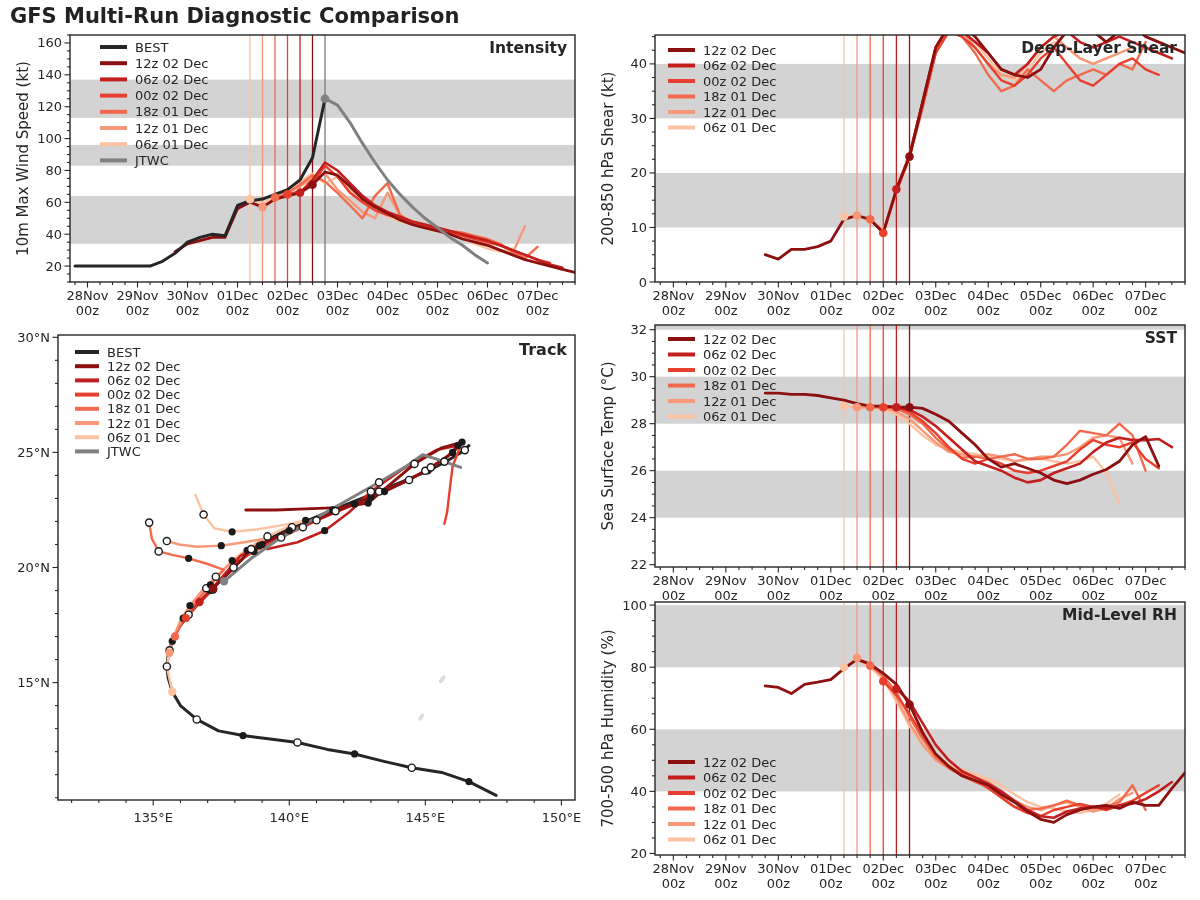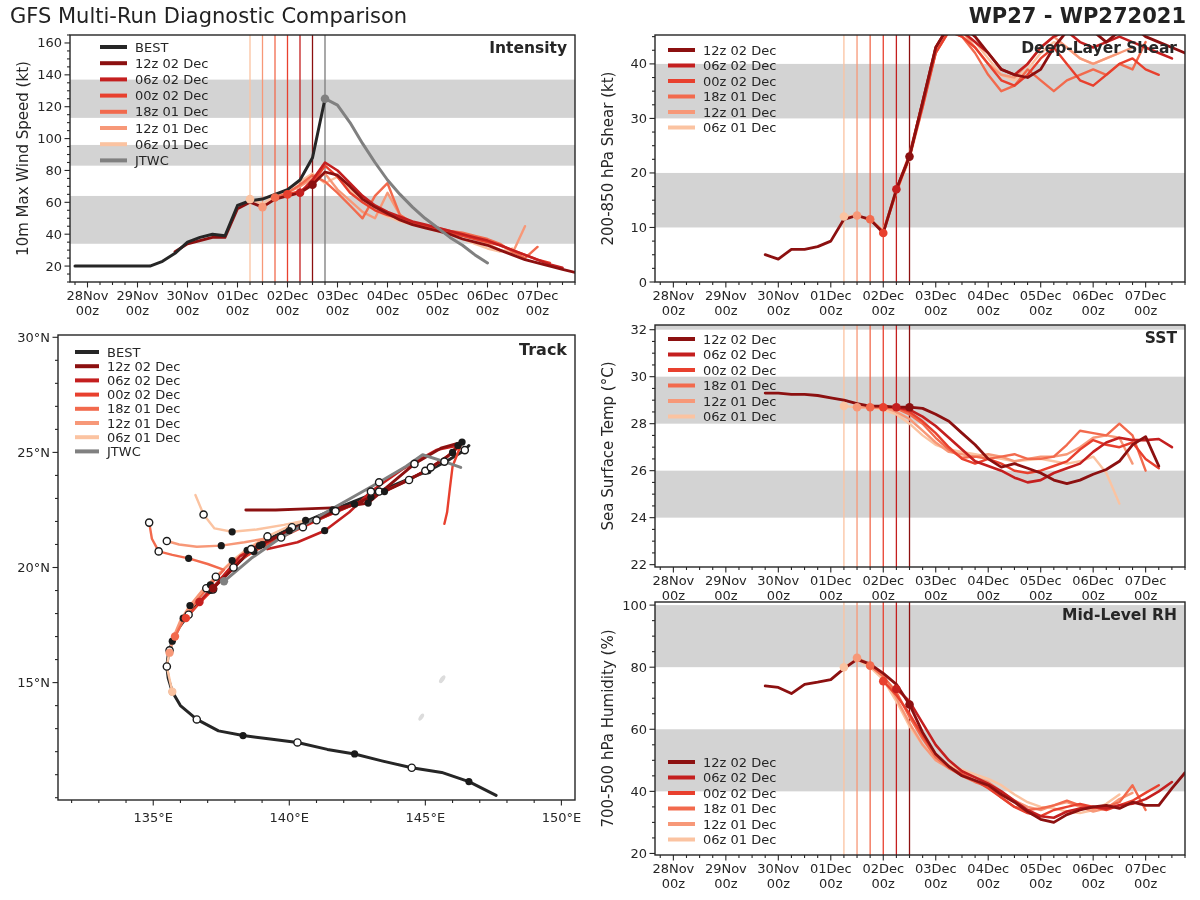--- a/index.html
+++ b/index.html
@@ -1,18 +1,18 @@
 <!DOCTYPE html>
 <html><head>
 <meta charset="utf-8">
 <style>
   html,body{margin:0;padding:0;background:#fff;width:1200px;height:900px;overflow:hidden;
     font-family:"DejaVu Sans","Liberation Sans",sans-serif;}
   #stage{position:relative;width:1200px;height:900px;background:#fff;}
-  .title-left{position:absolute;left:10px;top:4px;font-size:21px;font-weight:normal;color:#222;}
+  .title-left{position:absolute;left:10px;top:4px;font-size:21px;font-weight:bold;color:#222;}
   .title-right{position:absolute;right:14px;top:4px;font-size:21px;font-weight:bold;color:#222;}
   #chart-svg{position:absolute;left:0;top:0;}
   svg text{font-family:"DejaVu Sans","Liberation Sans",sans-serif;fill:#262626;}
   .logo{position:absolute;left:4px;top:841px;width:150px;height:56px;}
   .globe{position:absolute;left:1px;top:12px;width:30px;height:30px;border-radius:50%;
     background:radial-gradient(circle at 35% 35%,#d9f0fb 0%,#7db8e0 45%,#1f5d9e 100%);
     border:1px solid #16406e;}
   .cira-text{position:absolute;left:0;top:8px;font-size:38px;font-weight:bold;font-style:italic;
     color:#2f6db5;letter-spacing:-3px;text-shadow:1px 1px 0 #16406e;}
   .rammb-badge{position:absolute;left:103px;top:10px;width:40px;height:40px;border-radius:50%;
@@ -20,21 +20,20 @@
   .rammb-badge .cloud{position:absolute;top:7px;left:8px;width:24px;height:10px;background:#fff;border-radius:10px;}
   .rammb-badge .mtn{position:absolute;bottom:9px;left:5px;width:0;height:0;
     border-left:15px solid transparent;border-right:15px solid transparent;border-bottom:14px solid #123f73;}
   .rammb-text{position:absolute;bottom:2px;width:100%;text-align:center;font-size:6px;color:#fff;}
 </style>
 </head>
 <body>
 
 <div id="stage">
   <div class="title-left">GFS Multi-Run Diagnostic Comparison</div>
-  <div class="title-right">WP27 - WP272021</div>
   <svg id="chart-svg" width="1200" height="900">
       <g>
         <clipPath id="clip-intensity">
           <rect x="70" y="35" width="505" height="247"></rect>
         </clipPath>
         <rect x="70" y="195.94838709677418" width="505" height="47.80645161290323" fill="#d3d3d3"></rect>
         <rect x="70" y="144.95483870967743" width="505" height="20.716129032258067" fill="#d3d3d3"></rect>
         <rect x="70" y="79.61935483870968" width="505" height="38.24516129032256" fill="#d3d3d3"></rect>
         <line x1="250.00000000000003" x2="250.00000000000003" y1="35" y2="282" stroke="#fbc3a1" stroke-width="1.3"></line>
         <line x1="262.5" x2="262.5" y1="35" y2="282" stroke="#f79878" stroke-width="1.3"></line>

